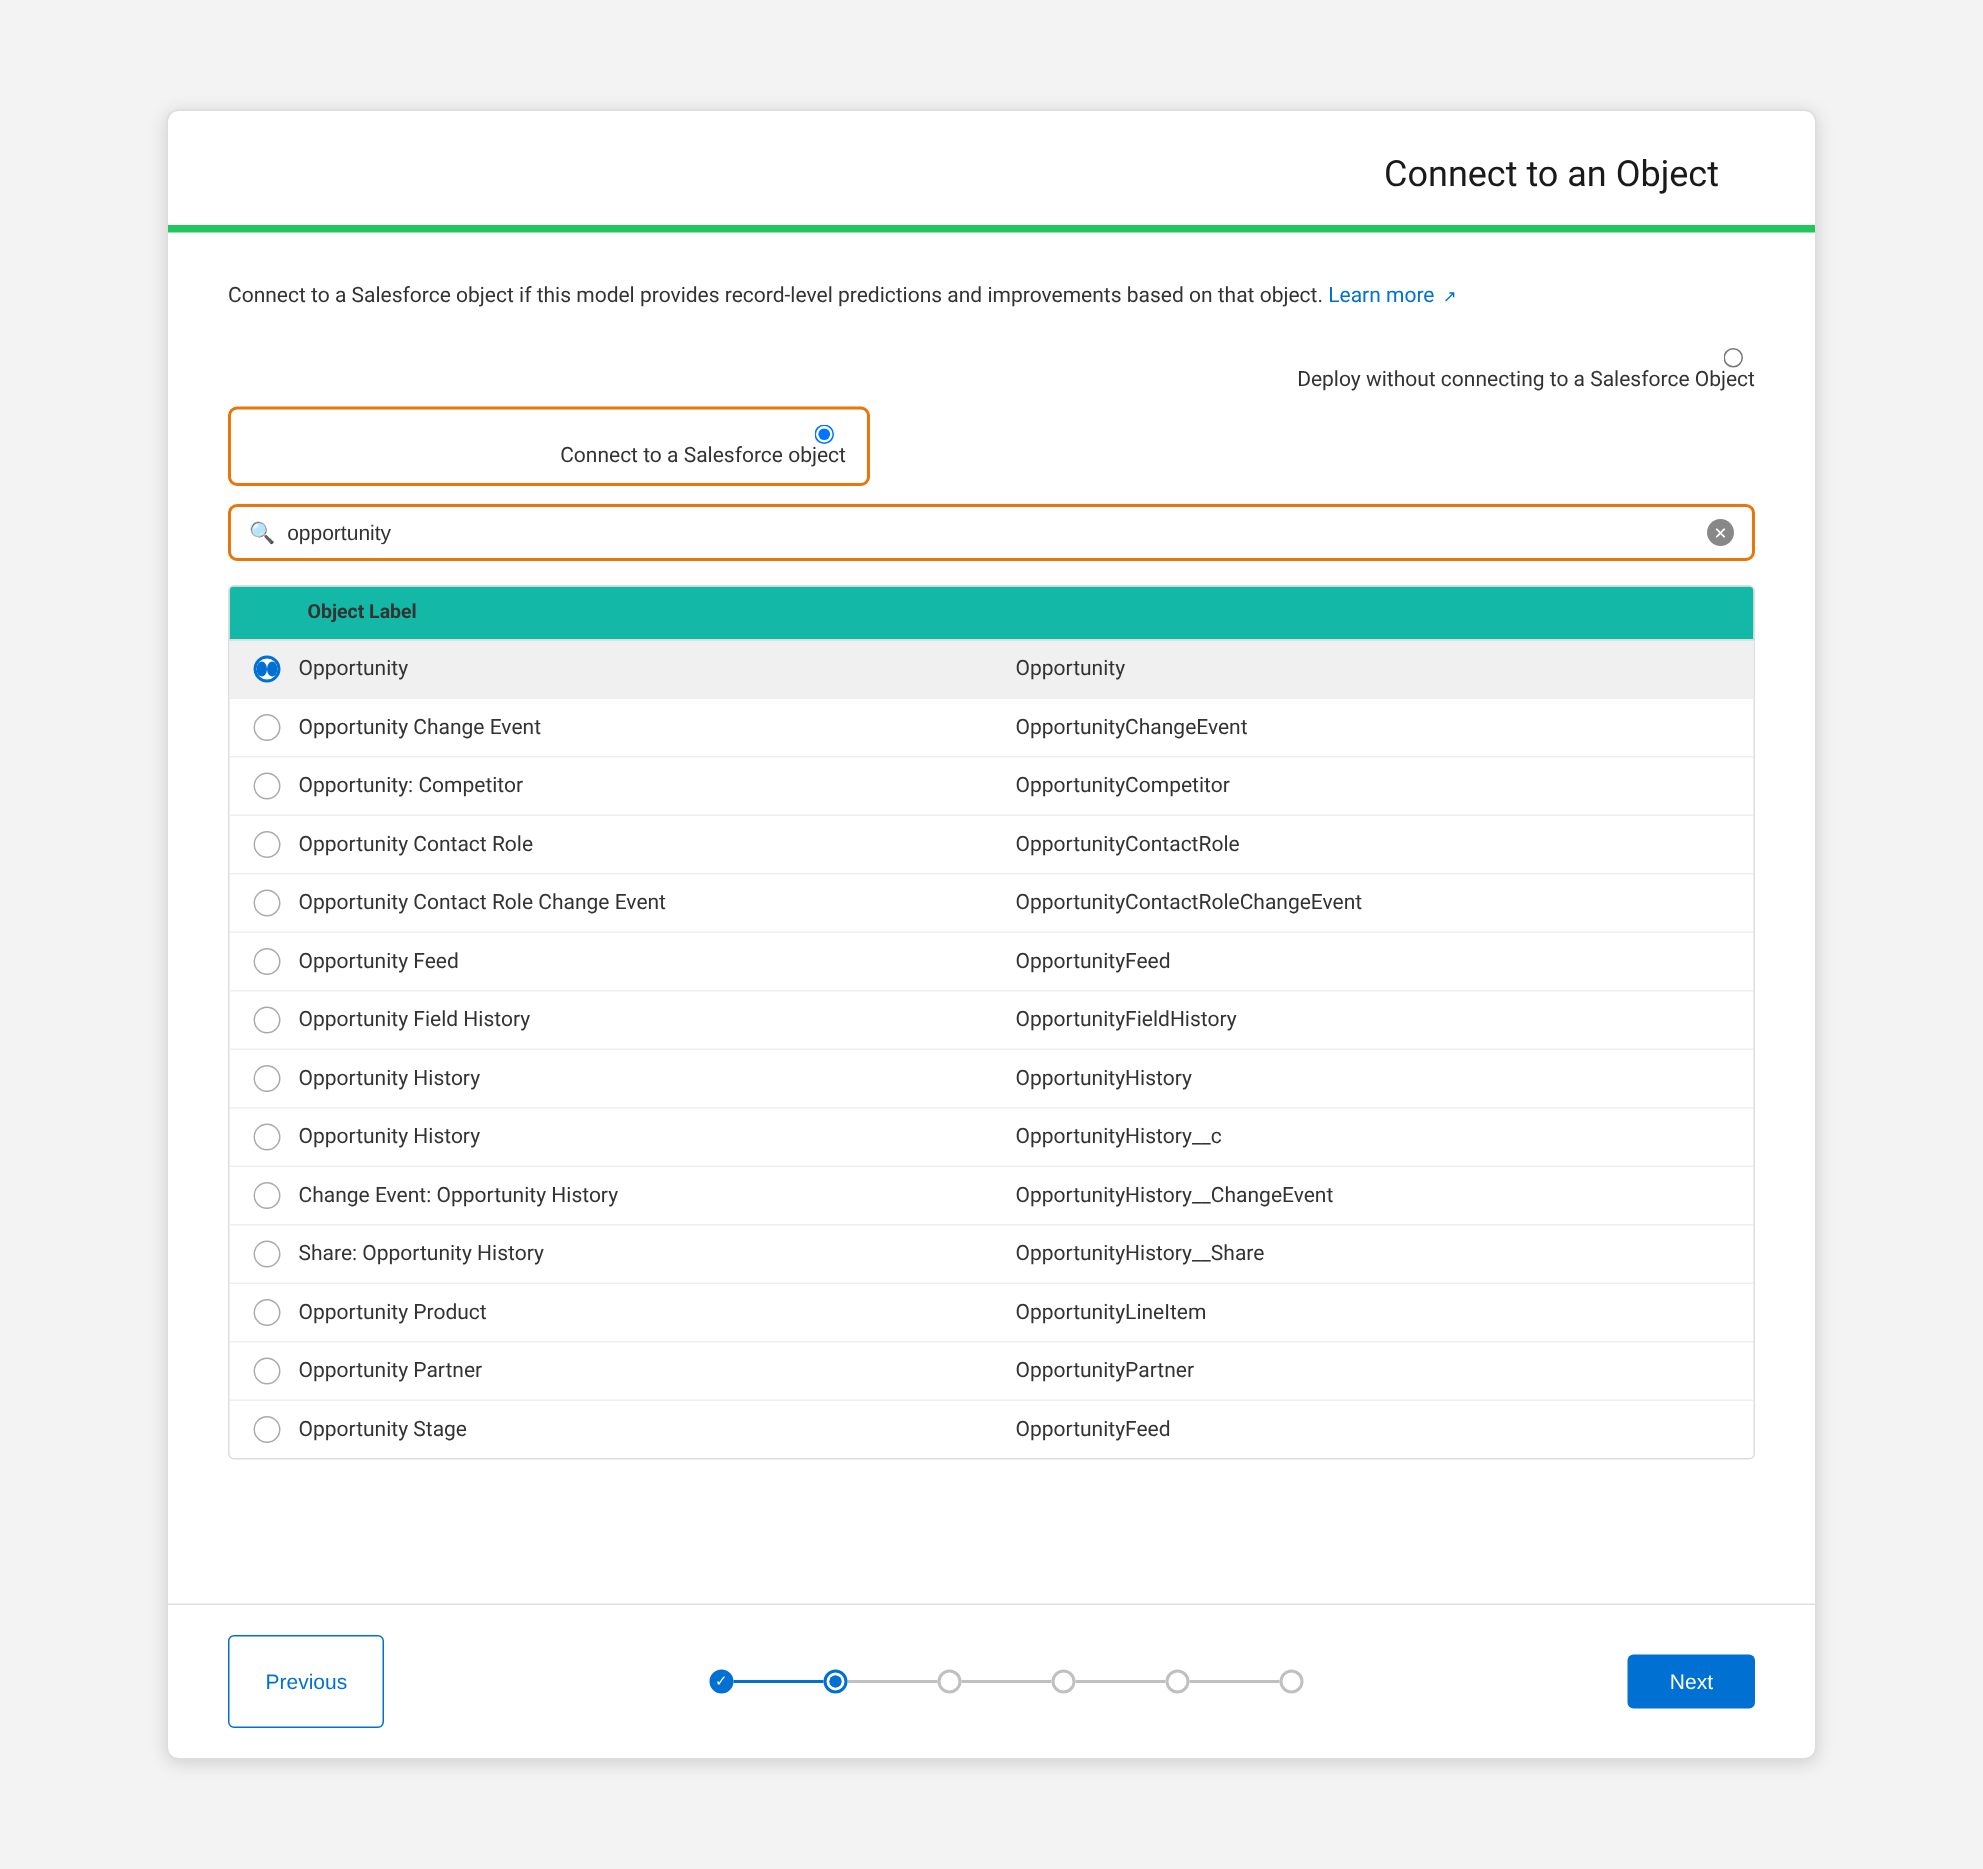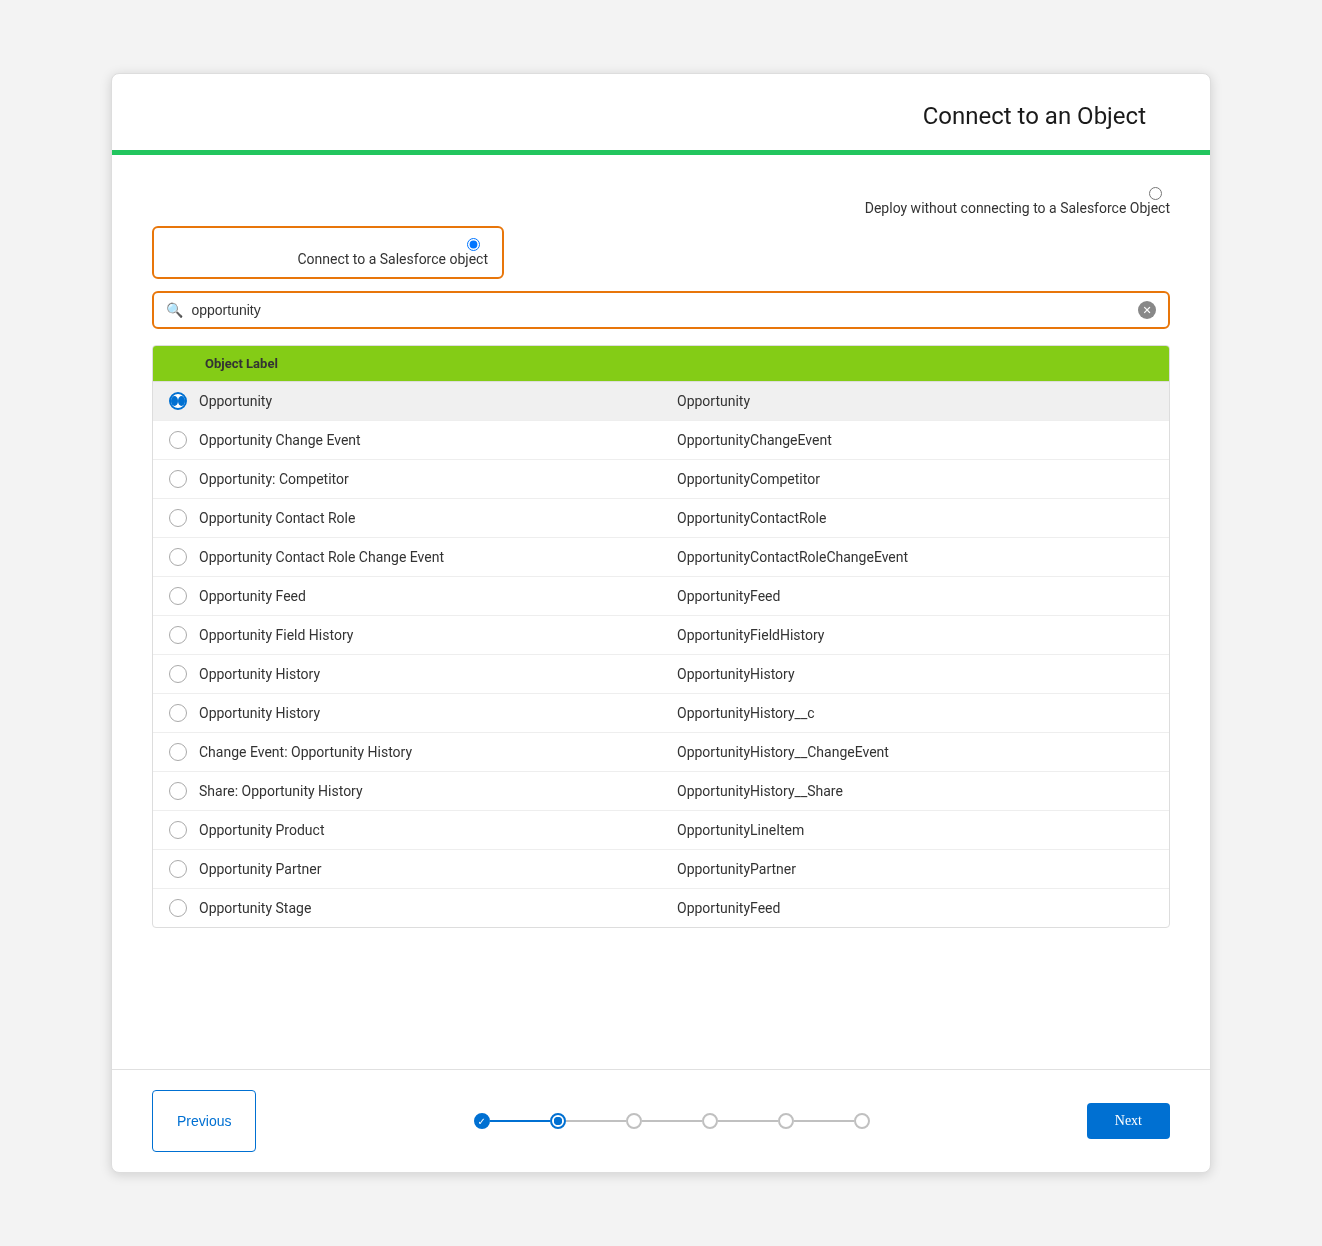--- a/index.html
+++ b/index.html
@@ -76,21 +76,21 @@
       color: #333;
     }
     .table-container {
       border: 1px solid #ddd;
       border-radius: 4px;
       overflow: hidden;
     }
     .table-header {
       display: grid;
       grid-template-columns: 1fr 1fr;
-      background: #84cc16;
+      background: #14b8a6;
       border-bottom: 1px solid #ddd;
       padding: 10px 16px;
     }
     .col-header {
       font-size: 13px;
       font-weight: 700;
       color: #333;
       padding-left: 36px;
     }
     .col-header:first-child {
@@ -163,21 +163,20 @@
     }
     .btn-next {
       background: #0070d2;
       color: #fff;
       border: none;
       padding: 10px 28px;
       border-radius: 4px;
       font-size: 14px;
       cursor: pointer;
       font-weight: 400;
-      font-family: Liberation Serif, serif;
     }
     .progress-bar {
       display: flex;
       align-items: center;
       gap: 0;
     }
     .progress-step {
       width: 16px;
       height: 16px;
       border-radius: 50%;
@@ -224,31 +223,38 @@
 </head>
 <body>
 
 <div class="modal">
 
   <div class="modal-header">
     <h1 class="modal-title">Connect to an Object</h1>
   </div>
 
   <div class="modal-body">
+    <p class="description-text">
+      <span>Connect to a Salesforce object if this model provides record-level predictions and improvements based on that object.</span>
+      <a href="#">
+        <span>Learn more</span>
+        <span class="external-link-icon">↗</span>
+      </a>
+    </p>
 
     
     <div class="radio-group-deploy">
       <label class="radio-option">
         <input type="radio" name="connect-option" style="">
         <span>Deploy without connecting to a Salesforce Object</span>
       </label>
     </div>
 
     
-    <div style="border: 2px solid #e8760a; border-radius: 6px; padding: 10px 14px; display: inline-block; margin-bottom: 12px; background: #fff; width: 352px;">
+    <div style="border: 2px solid #e8760a; border-radius: 6px; padding: 10px 14px; display: inline-block; margin-bottom: 12px; background: #fff; width: 428px;">
       <label class="radio-option" style="margin-bottom: 0;">
         <input type="radio" name="connect-option" checked="" style="">
         <span>Connect to a Salesforce object</span>
       </label>
     </div>
     <br>
 
     
     <div style="border: 2px solid #e8760a; border-radius: 6px; display: flex; align-items: center; padding: 8px 12px; background: #fff; margin-bottom: 16px; width: 100%;">
       <span class="search-icon-svg" style="color:#888; margin-right:8px; font-size:14px;">🔍</span>

